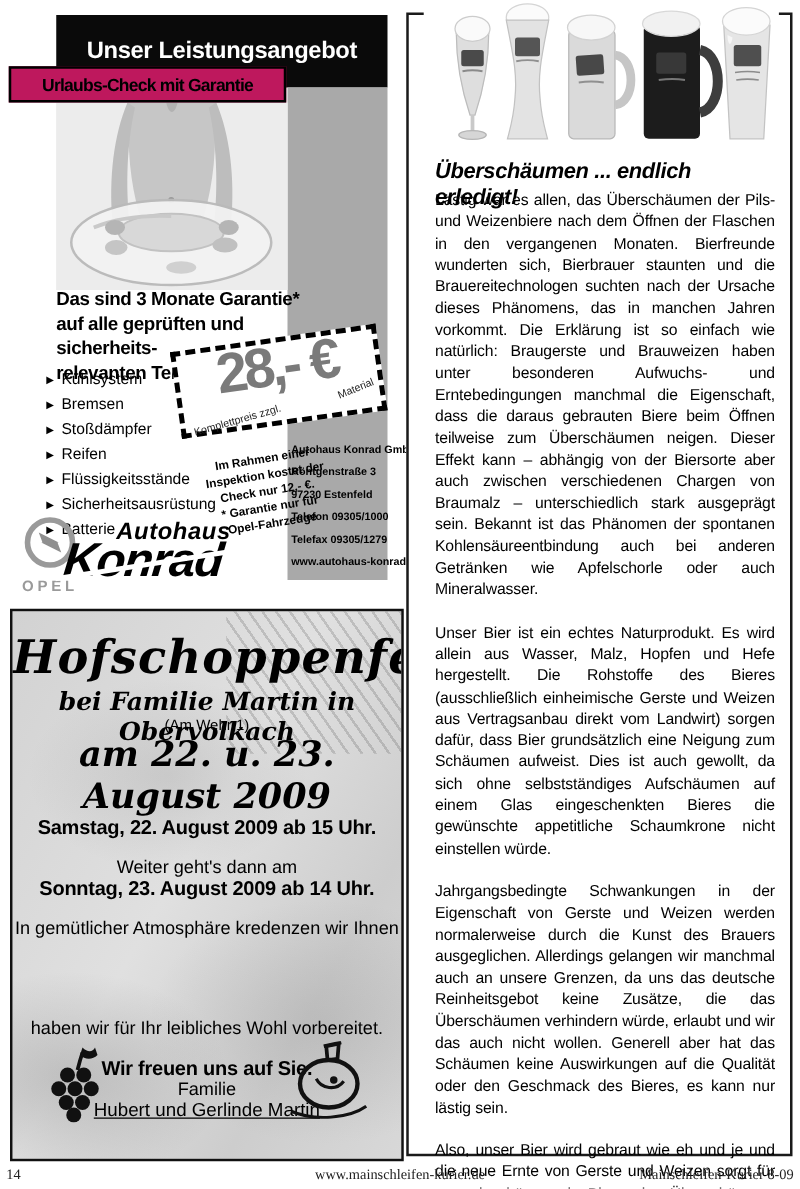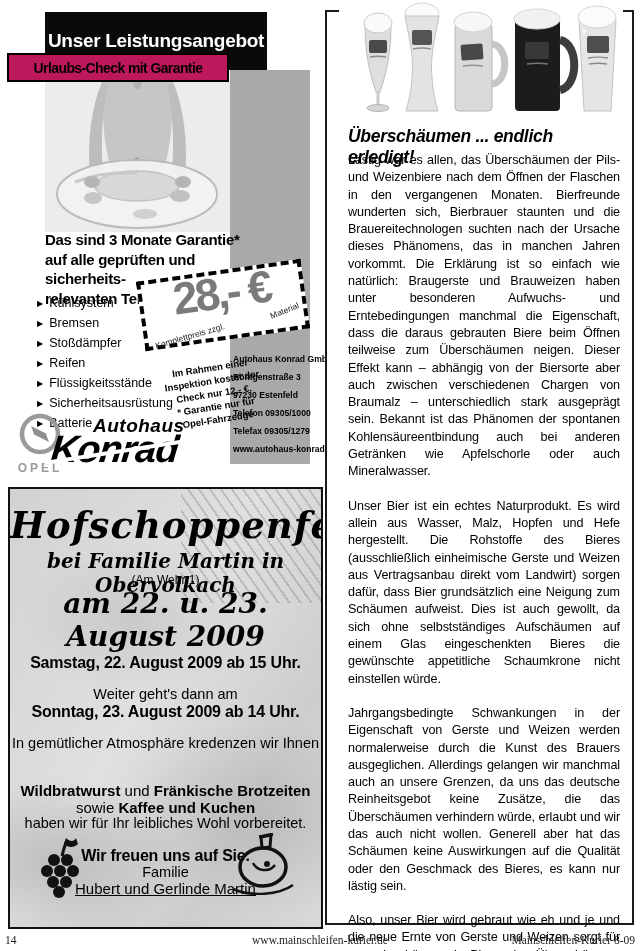--- a/index.html
+++ b/index.html
@@ -5,21 +5,21 @@
   * { margin:0; padding:0; box-sizing:border-box; }
   html,body { background:#fff; }
   .page {
     position:relative; width:640px; height:951px; background:#fff;
     font-family:"Liberation Sans", sans-serif; color:#000; overflow:hidden;
   }
 
   
   .opel-ad { position:absolute; left:7px; top:12px; width:303px; height:460px; }
   .opel-header {
-    position:absolute; left:38px; top:0; width:222px; height:58px; background:#0a0a0a;
+    position:absolute; left:38px; top:0; width:265px; height:58px; background:#0a0a0a;
     color:#fff; font-weight:bold; font-size:19px; letter-spacing:-.3px;
     display:flex; align-items:center; justify-content:center;
   }
   .opel-banner {
     position:absolute; left:0; top:41px; width:222px; height:29px; background:#be185d;
     border:2px solid #000; font-weight:bold; font-size:14px; letter-spacing:-.6px;
     display:flex; align-items:center; justify-content:center; z-index:2;
   }
   .opel-sidebar { position:absolute; left:223px; top:58px; width:80px; height:394px; background:#a9a9a9; }
   .contact-lines { position:absolute; left:3px; top:285px; width:76px; font-size:8.6px; font-weight:bold; line-height:9px; }
@@ -217,22 +217,20 @@
   <section class="fest-ad">
     <div class="fest-line fest-title script">Hofschoppenfest</div>
     <div class="fest-line fest-subtitle script">bei Familie Martin in Obervolkach</div>
     <div class="fest-line fest-addr">(Am Wehr 1)</div>
     <div class="fest-line fest-date script">am 22. u. 23. August 2009</div>
 
     <div class="fest-line fest-sat t-bold">Samstag, 22. August 2009 ab 15 Uhr.</div>
     <div class="fest-line fest-cont t-reg">Weiter geht's dann am</div>
     <div class="fest-line fest-sun t-bold">Sonntag, 23. August 2009 ab 14 Uhr.</div>
     <div class="fest-line fest-atmo t-reg">In gemütlicher Atmosphäre kredenzen wir Ihnen</div>
-    <div class="fest-line fest-food1"><b>Wildbratwurst</b><span> und </span><b>Fränkische Brotzeiten</b></div>
-    <div class="fest-line fest-food2"><span>sowie </span><b>Kaffee und Kuchen</b></div>
     <div class="fest-line fest-food3 t-reg">haben wir für Ihr leibliches Wohl vorbereitet.</div>
     <div class="fest-line fest-close t-bold">Wir freuen uns auf Sie.</div>
     <div class="fest-line fest-family t-reg">Familie</div>
     <div class="fest-line fest-names">Hubert und Gerlinde Martin</div>
 
     <div class="grapes-box">
       <svg width="52" height="62" viewBox="0 0 52 62">
         <path d="M30,2 C34,6 38,6 40,2 L42,8 C38,12 32,12 28,8 Z" fill="#111"></path>
         <path d="M30,6 C28,12 27,16 26,20" stroke="#111" stroke-width="3" fill="none"></path>
         <circle cx="18" cy="24" r="6" fill="#111"></circle>

